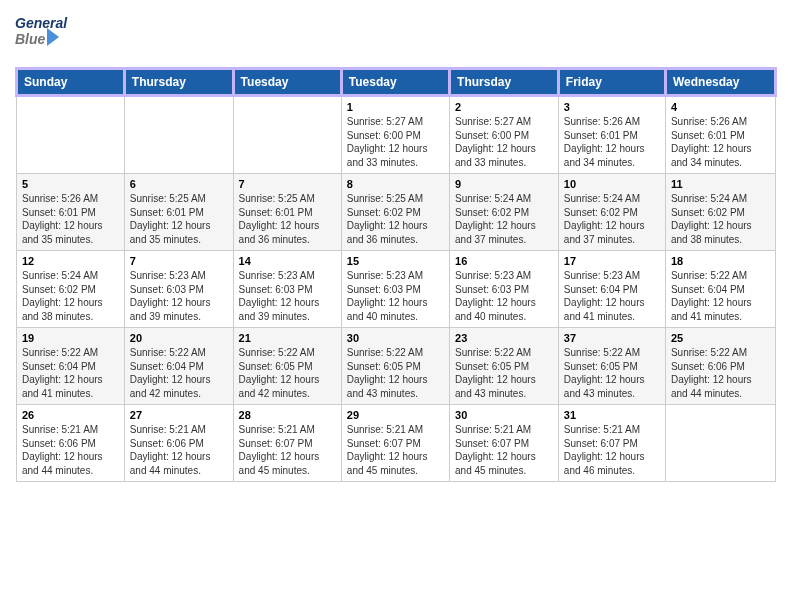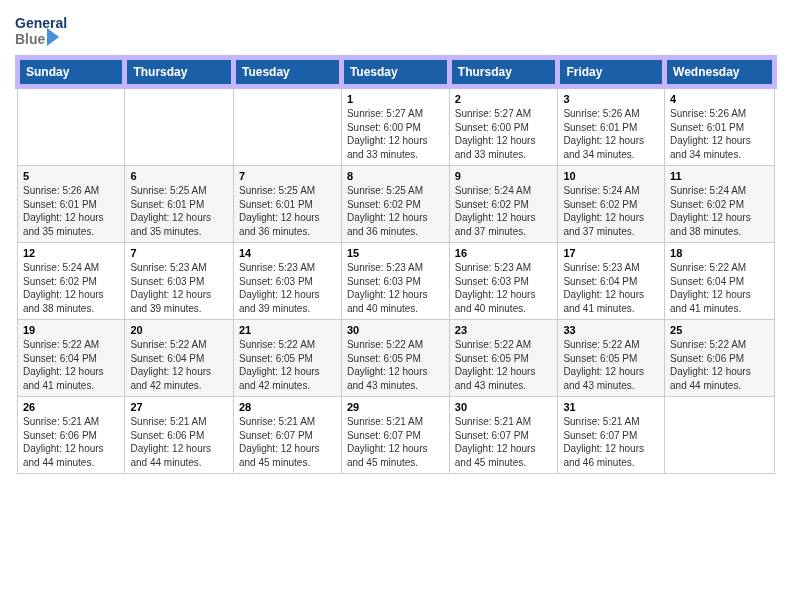--- a/index.html
+++ b/index.html
@@ -7,21 +7,22 @@
       font-family: Arial, sans-serif;
       background: #fff;
       width: 792px;
       min-height: 612px;
       padding: 15px;
     }
     .header {
       display: flex;
       align-items: center;
       justify-content: space-between;
-      margin-bottom: 8px;
+      margin-bottom: 20px;
+      font-style: italic;
     }
     .title-section {
       text-align: right;
     }
     .month-year {
       font-size: 36px;
       font-weight: bold;
       color: #1a1a1a;
     }
     .location {
@@ -35,21 +36,21 @@
       margin-top: 6px;
       font-size: 10.5px;
     }
     .calendar th {
       background-color: #1a5fa8;
       color: #fff;
       text-align: left;
       padding: 5px 6px;
       font-size: 12px;
       font-weight: bold;
-      border: 5px solid #c4b5fd;
+      border: 3px solid #c4b5fd;
     }
     .calendar td {
       border: 1px solid #ccc;
       vertical-align: top;
       padding: 4px 5px;
       width: 113px;
       min-height: 75px;
       background: #fff;
     }
     .calendar tr:nth-child(even) td {
@@ -283,21 +284,21 @@
 and 43 minutes.</div>
         </td>
         <td>
           <span class="day-number">23</span>
           <div class="day-info" style="white-space: pre-line;">Sunrise: 5:22 AM
 Sunset: 6:05 PM
 Daylight: 12 hours
 and 43 minutes.</div>
         </td>
         <td>
-          <span class="day-number">33</span>
+          <span class="day-number">37</span>
           <div class="day-info" style="white-space: pre-line;">Sunrise: 5:22 AM
 Sunset: 6:05 PM
 Daylight: 12 hours
 and 43 minutes.</div>
         </td>
         <td>
           <span class="day-number">25</span>
           <div class="day-info" style="white-space: pre-line;">Sunrise: 5:22 AM
 Sunset: 6:06 PM
 Daylight: 12 hours

